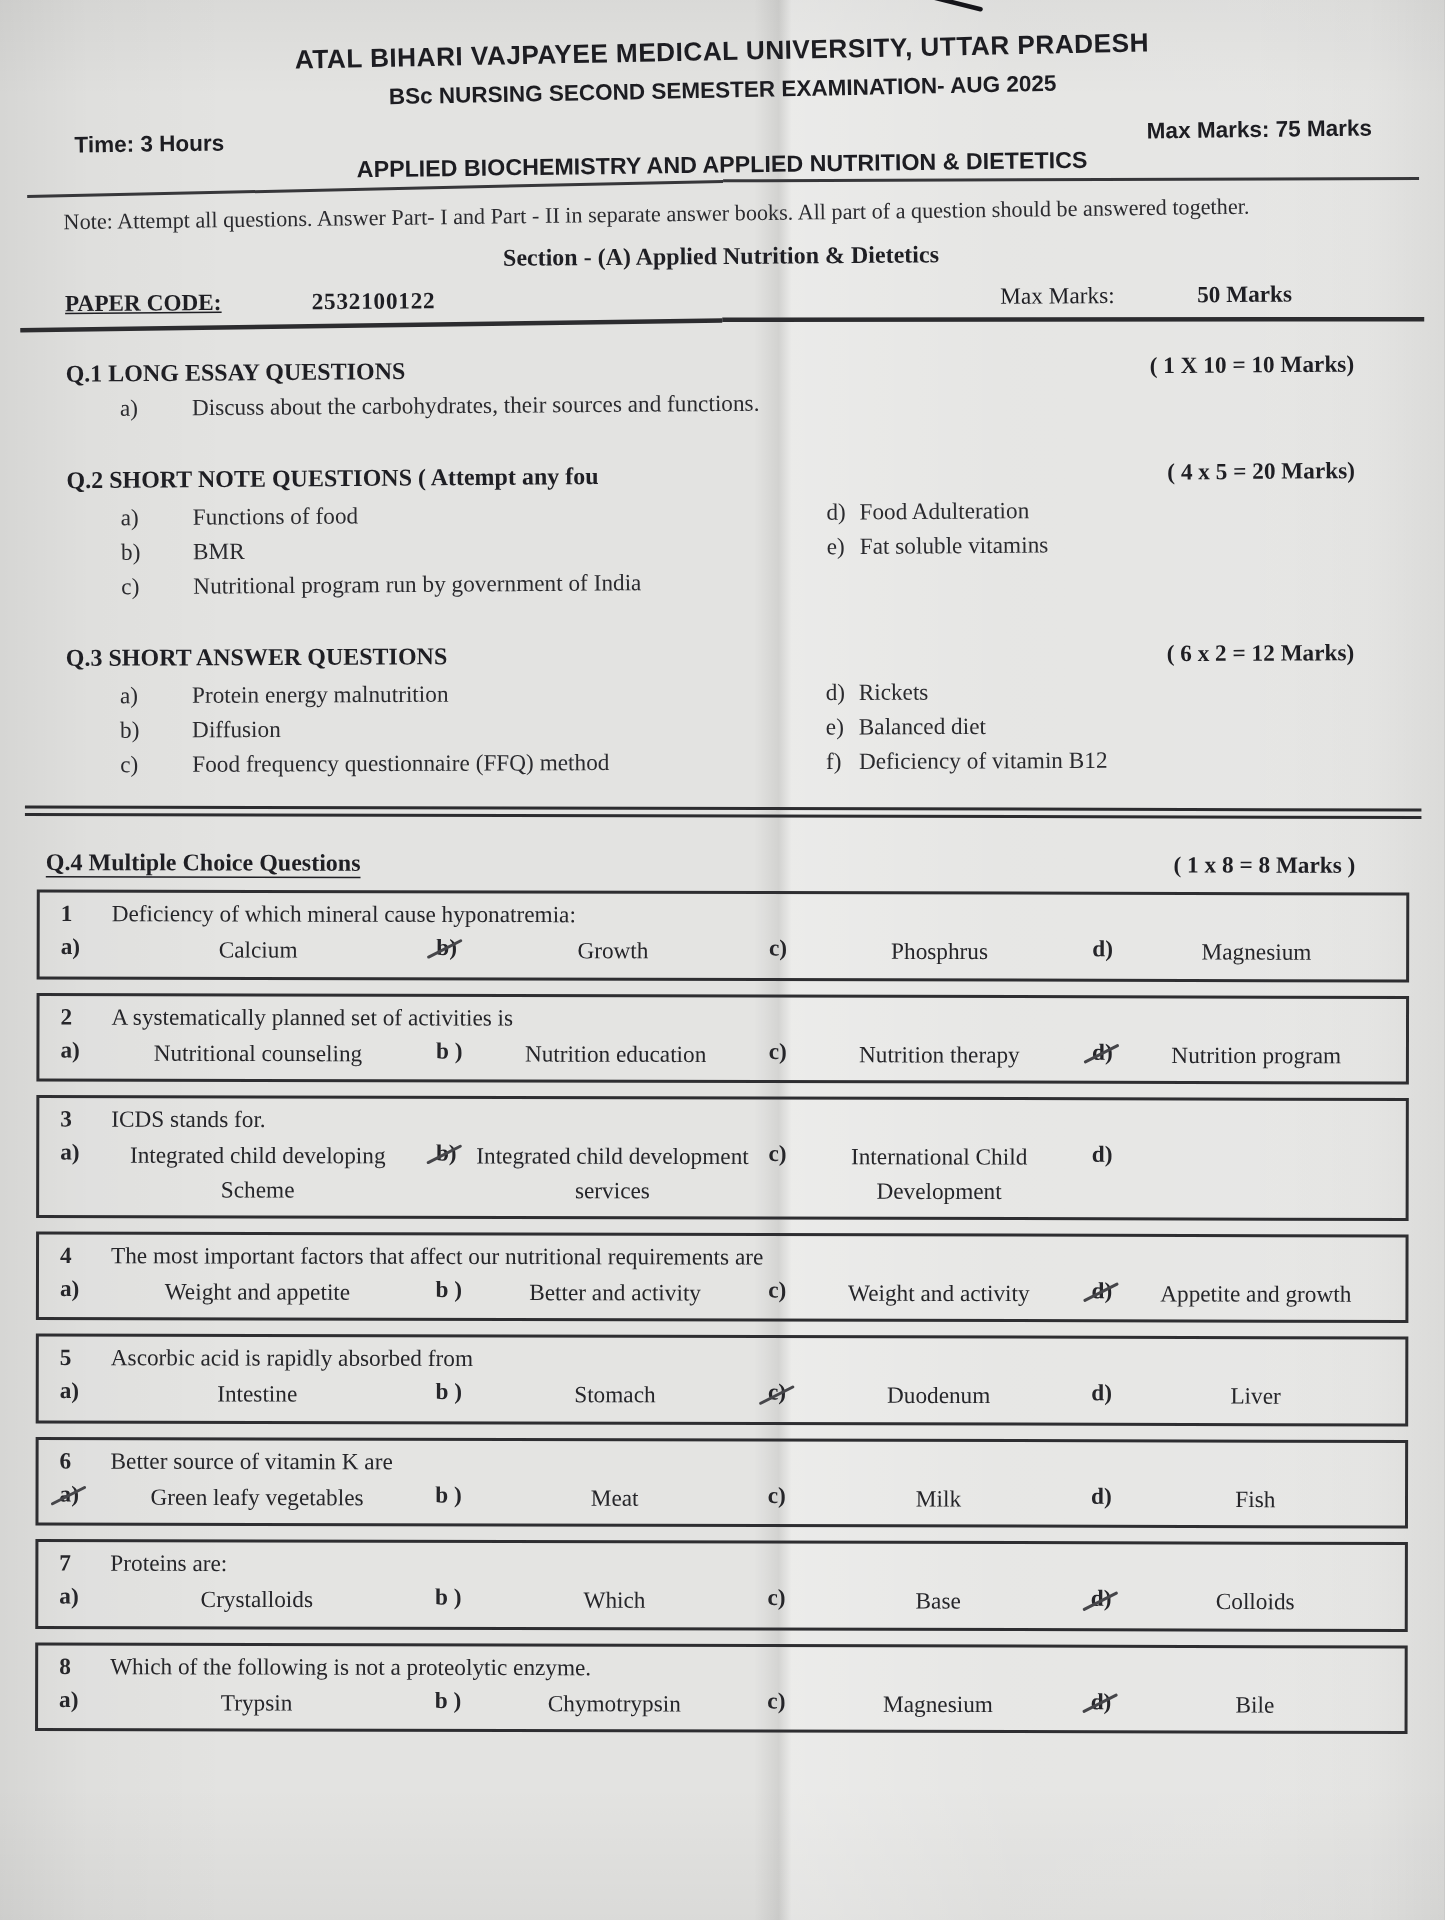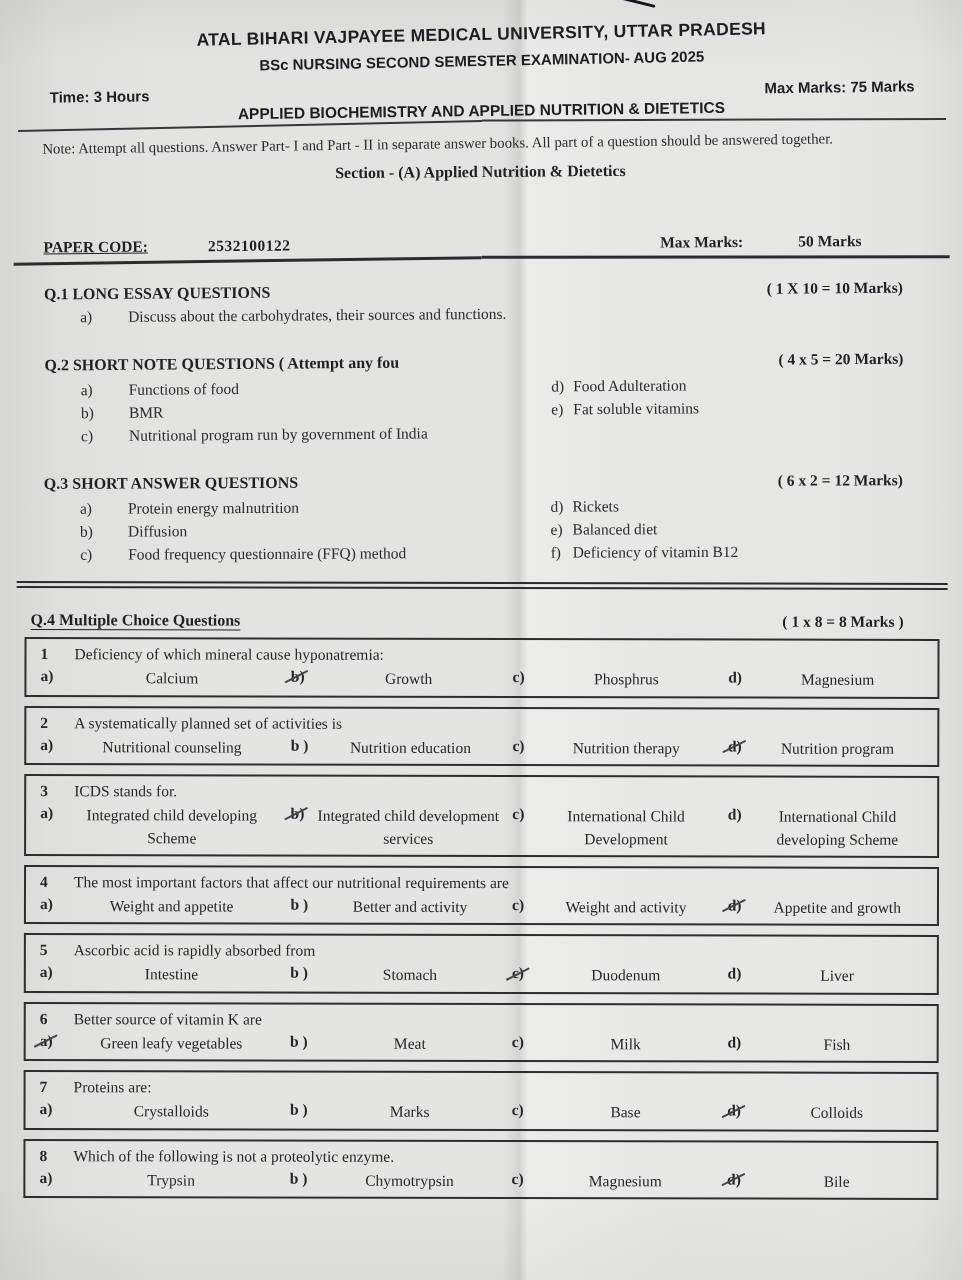--- a/index.html
+++ b/index.html
@@ -66,21 +66,21 @@
     text-align:center; margin-top:8px;
     font-size:16px; font-weight:700; color:#1f1f24;
   }
   .papercode-row {
     display:flex; align-items:baseline;
     padding:10px 46px 0 44px;
     font-size:15.5px; color:#1f1f24;
   }
   .papercode-row .lbl { font-weight:700; text-decoration:underline; }
   .papercode-row .code { margin-left:60px; font-weight:600; letter-spacing:0.5px; }
-  .papercode-row .mm-lbl { margin-left:auto; font-weight:700;margin-top:44px; }
+  .papercode-row .mm-lbl { margin-left:auto; font-weight:400; }
   .papercode-row .mm-val { margin-left:55px; margin-right:55px; font-weight:700; }
   .thick-line { display:flex; margin-top:6px; padding:0 14px; }
   .thick-line span { flex:1; height:2.5px; background:#2c2c2f; }
   .thick-line .lseg { transform:rotate(-0.35deg); transform-origin:left center; }
   .thick-line .rseg { transform:rotate(0.4deg); transform-origin:right center; }
 
   .q-head-row {
     display:flex; justify-content:space-between; align-items:baseline;
     padding:0 60px 0 44px;
     font-size:16px; font-weight:700; color:#1f1f24;
@@ -316,21 +316,20 @@
             <div class="opt">
               <span class="opt-label struck">b)</span>
               <span class="opt-text">Integrated child development services</span>
             </div>
             <div class="opt">
               <span class="opt-label">c)</span>
               <span class="opt-text">International Child Development</span>
             </div>
             <div class="opt">
               <span class="opt-label">d)</span>
-              <span class="opt-text">International Child developing Scheme</span>
             </div>
           </div>
   </div>
 
   <div class="mcq-box">
     <div class="mcq-q">
       <span class="mcq-num">4</span>
       <span class="mcq-text">The most important factors that affect our nutritional requirements are</span>
     </div>
     <div class="mcq-opts">
@@ -408,21 +407,21 @@
       <span class="mcq-num">7</span>
       <span class="mcq-text">Proteins are:</span>
     </div>
     <div class="mcq-opts">
             <div class="opt">
               <span class="opt-label">a)</span>
               <span class="opt-text">Crystalloids</span>
             </div>
             <div class="opt">
               <span class="opt-label">b )</span>
-              <span class="opt-text">Marks</span>
+              <span class="opt-text">Which</span>
             </div>
             <div class="opt">
               <span class="opt-label">c)</span>
               <span class="opt-text">Base</span>
             </div>
             <div class="opt">
               <span class="opt-label struck">d)</span>
               <span class="opt-text">Colloids</span>
             </div>
           </div>

